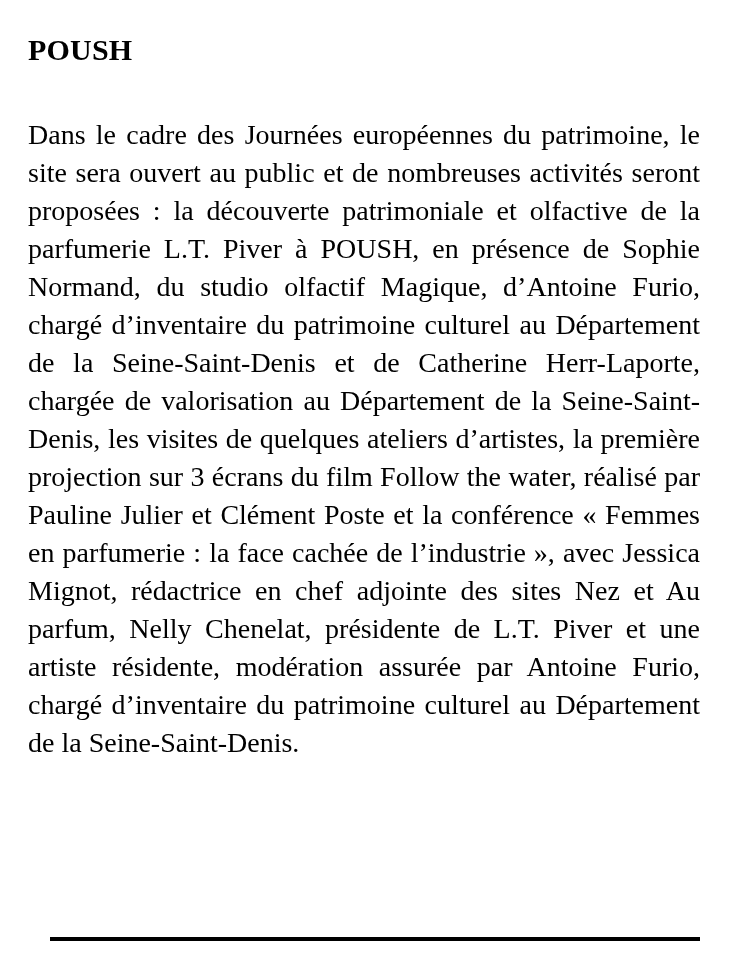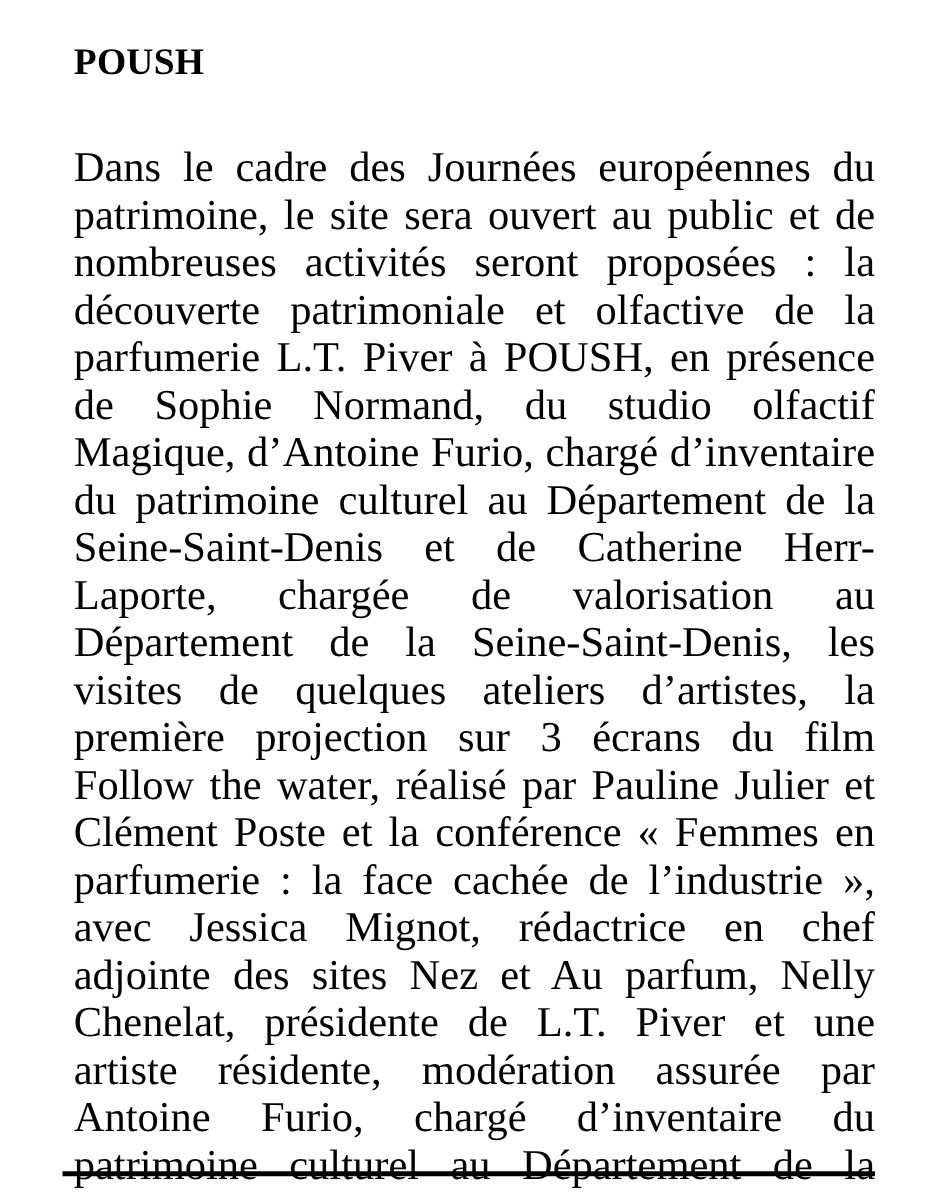--- a/index.html
+++ b/index.html
@@ -12,35 +12,35 @@
     background: #ffffff;
     color: #000000;
     overflow: hidden;
     position: relative;
     font-family: "Liberation Serif", "DejaVu Serif", serif;
   }
   .page {
     position: absolute;
     inset: 0;
     box-sizing: border-box;
-    padding: 30px 40px 0 59px;
+    padding: 30px 40px 0 28px;
   }
   .article-title {
     margin: 0 0 46px 0;
     font-size: 30px;
     line-height: 40px;
     font-weight: bold;
     letter-spacing: 0.2px;
   }
   .article-title .title-line {
     display: block;
   }
   .article-paragraph {
     margin: 0;
-    font-size: 34px;
+    font-size: 28px;
     line-height: 38px;
     text-align: justify;
     text-justify: inter-word;
   }
   .footer-divider {
     position: absolute;
     left: 50px;
     top: 937px;
     width: 650px;
     height: 4px;

